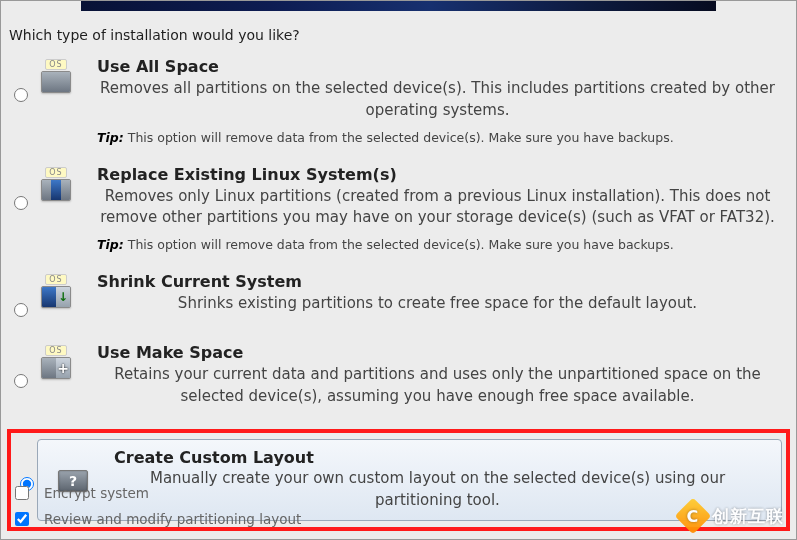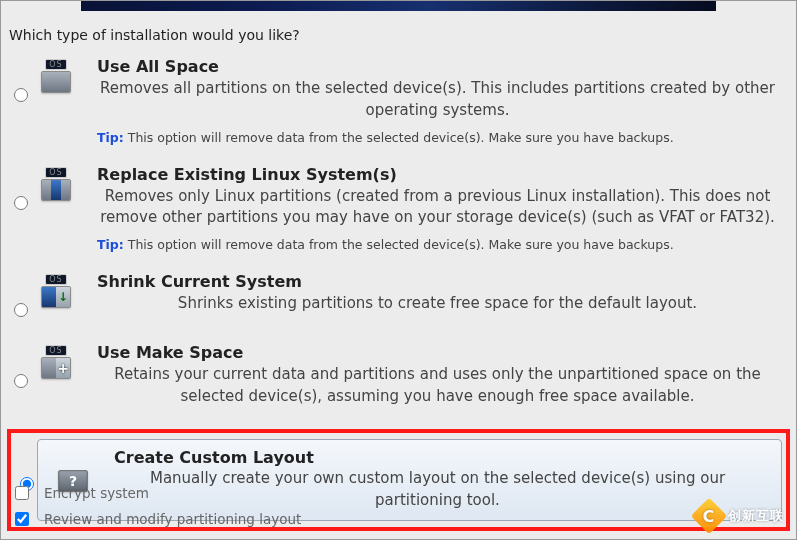--- a/index.html
+++ b/index.html
@@ -46,21 +46,21 @@
     width: 50px;
     display: flex;
     flex-direction: column;
     align-items: center;
     padding-top: 2px;
   }
   .os-tag {
     font-size: 8px;
     letter-spacing: 1px;
     color: #888;
-    background: #0f172a;
+    background: #fef9c3;
     border: 1px solid #ccc;
     border-radius: 2px;
     padding: 0 3px;
     margin-bottom: 1px;
   }
   .disk-icon {
     width: 30px;
     height: 22px;
     border: 1px solid #8a8a8a;
     border-radius: 2px;
@@ -120,21 +120,21 @@
     font-size: 15px;
     color: #444;
     line-height: 1.45;
     margin-bottom: 8px;
     text-align: center;
   }
   .opt-tip {
     font-size: 12.5px;
     color: #444;
   }
-  .opt-tip b { color: #1d4ed8; }
+  .opt-tip b { color: #000000; font-style: italic; }
   .selected-wrap {
     margin: 0 6px;
     border: 4px solid #ff1a1a;
     padding: 6px 4px;
     display: flex;
     align-items: center;
   }
   .selected-wrap .radio-holder { padding-top: 4px; }
   .selected-panel {
     flex: 1;
@@ -181,21 +181,21 @@
     width: 26px; height: 26px;
     transform: rotate(45deg);
     background: linear-gradient(135deg,#ffcf33,#ff8a00);
     border-radius: 4px;
     display:flex;align-items:center;justify-content:center;
   }
   .watermark-icon span {
     transform: rotate(-45deg);
     color:#fff;font-weight:bold;font-size:16px;
   }
-  .watermark-text { font-size: 13px; }
+  .watermark-text { font-size: 17px; }
 
 </style>
 </head>
 <body>
 
 <div class="banner"></div>
 
 <div class="question">Which type of installation would you like?</div>
 
 <div class="options">

